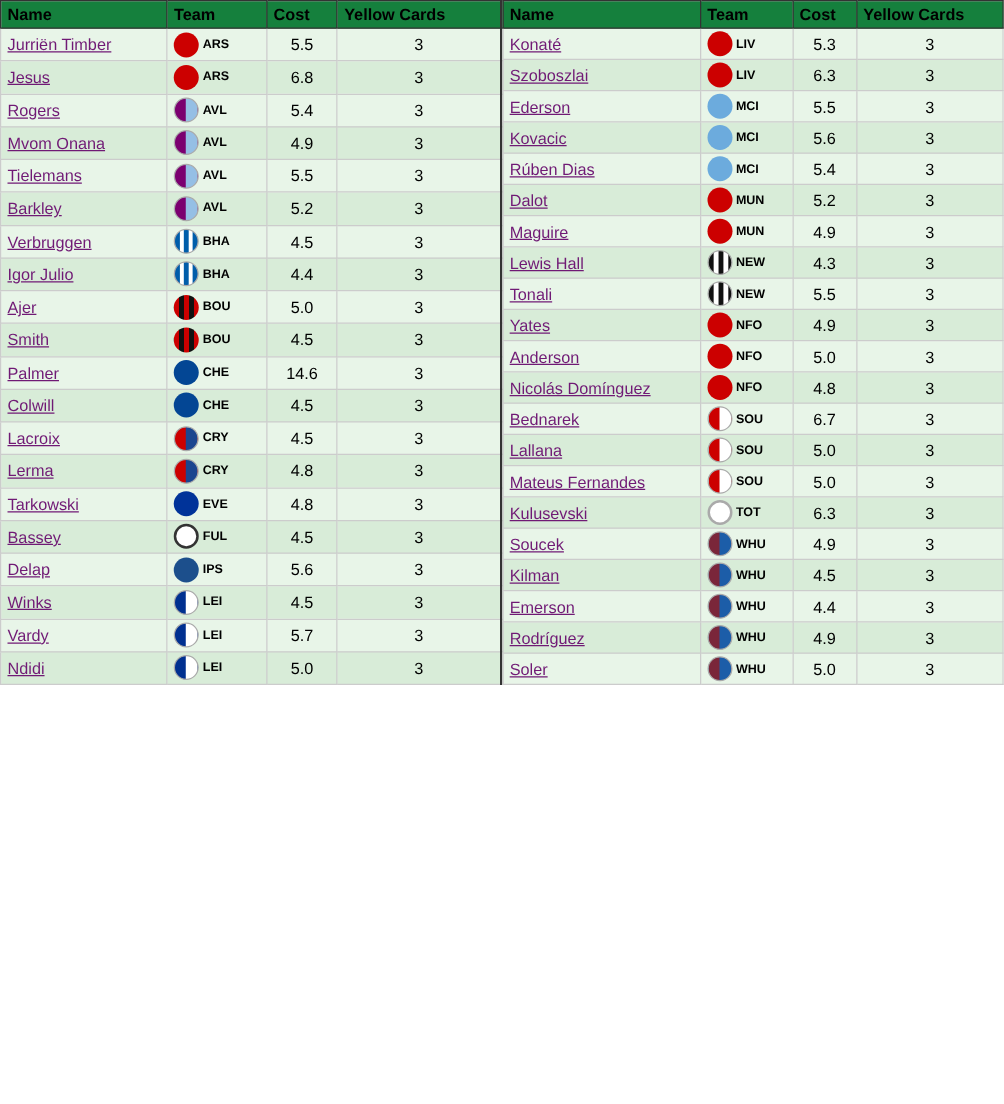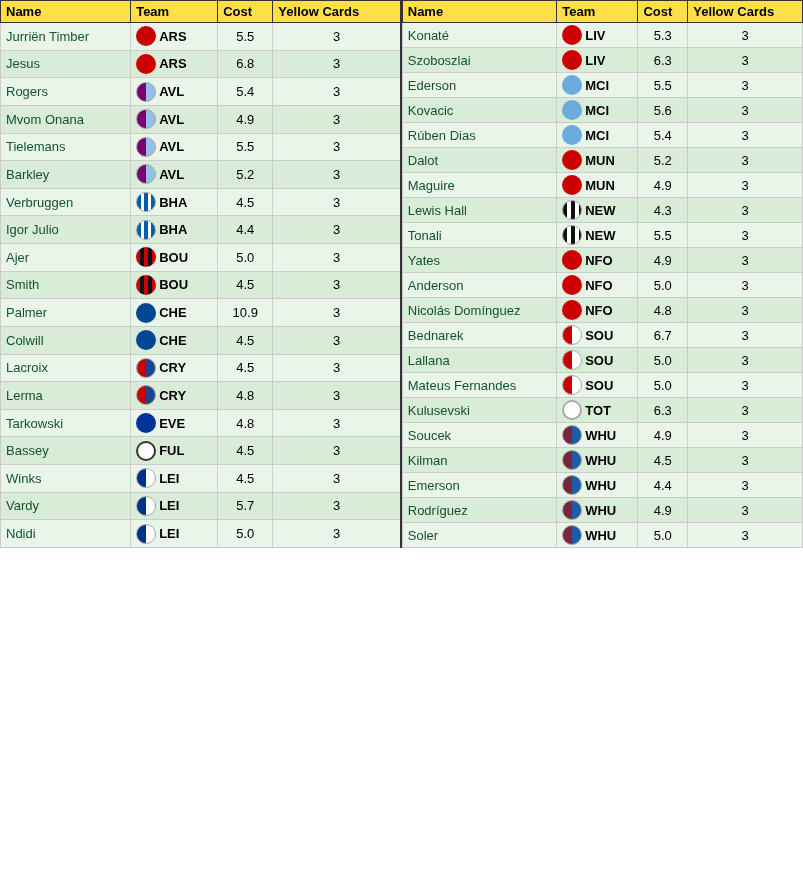--- a/index.html
+++ b/index.html
@@ -11,21 +11,21 @@
     }
     .tables-container {
       display: flex;
       width: 803px;
     }
     table {
       border-collapse: collapse;
       flex: 1;
     }
     th {
-      background: #fde047;
+      background: #15803d;
       border: 1px solid #333;
       padding: 3px 5px;
       text-align: left;
       font-weight: bold;
       white-space: nowrap;
     }
     th.cost-col, th.yc-col {
       text-align: left;
     }
     td {
@@ -33,21 +33,22 @@
       border: 1px solid #ccc;
       white-space: nowrap;
     }
     tr:nth-child(even) td {
       background: #d8ecd8;
     }
     tr:nth-child(odd) td {
       background: #e8f5e8;
     }
     .player-name {
-      color: #14532d;
+      text-decoration: underline;
+      color: #701a75;
       font-weight: normal;
     }
     .team-cell {
       display: flex;
       align-items: center;
       gap: 3px;
     }
     .cost-td, .yc-td {
       text-align: center;
     }
@@ -130,21 +131,21 @@
       background: #fff;
       border: 2px solid #aaa;
     }
     
     .b-whu {
       background: linear-gradient(to right, #7a263a 50%, #1c5da8 50%);
       border: 1px solid #aaa;
     }
 
     .team-label {
-      font-size: 13px;
+      font-size: 10px;
       font-weight: bold;
     }
     .left-table { border-right: 2px solid #333; }
   </style>
 </head>
 <body>
 
 <div class="tables-container">
   <table class="left-table" id="left-table">
     <thead>
@@ -267,21 +268,21 @@
           <td class="yc-td">3</td>
         </tr>
         <tr>
           <td><span class="player-name">Palmer</span></td>
           <td>
             <div class="team-cell">
               <span class="badge b-che"></span>
               <span class="team-label">CHE</span>
             </div>
           </td>
-          <td class="cost-td">10.9</td>
+          <td class="cost-td">14.6</td>
           <td class="yc-td">3</td>
         </tr>
         <tr>
           <td><span class="player-name">Colwill</span></td>
           <td>
             <div class="team-cell">
               <span class="badge b-che"></span>
               <span class="team-label">CHE</span>
             </div>
           </td>
@@ -323,20 +324,31 @@
         </tr>
         <tr>
           <td><span class="player-name">Bassey</span></td>
           <td>
             <div class="team-cell">
               <span class="badge b-ful"></span>
               <span class="team-label">FUL</span>
             </div>
           </td>
           <td class="cost-td">4.5</td>
+          <td class="yc-td">3</td>
+        </tr>
+        <tr>
+          <td><span class="player-name">Delap</span></td>
+          <td>
+            <div class="team-cell">
+              <span class="badge b-ips"></span>
+              <span class="team-label">IPS</span>
+            </div>
+          </td>
+          <td class="cost-td">5.6</td>
           <td class="yc-td">3</td>
         </tr>
         <tr>
           <td><span class="player-name">Winks</span></td>
           <td>
             <div class="team-cell">
               <span class="badge b-lei"></span>
               <span class="team-label">LEI</span>
             </div>
           </td>

